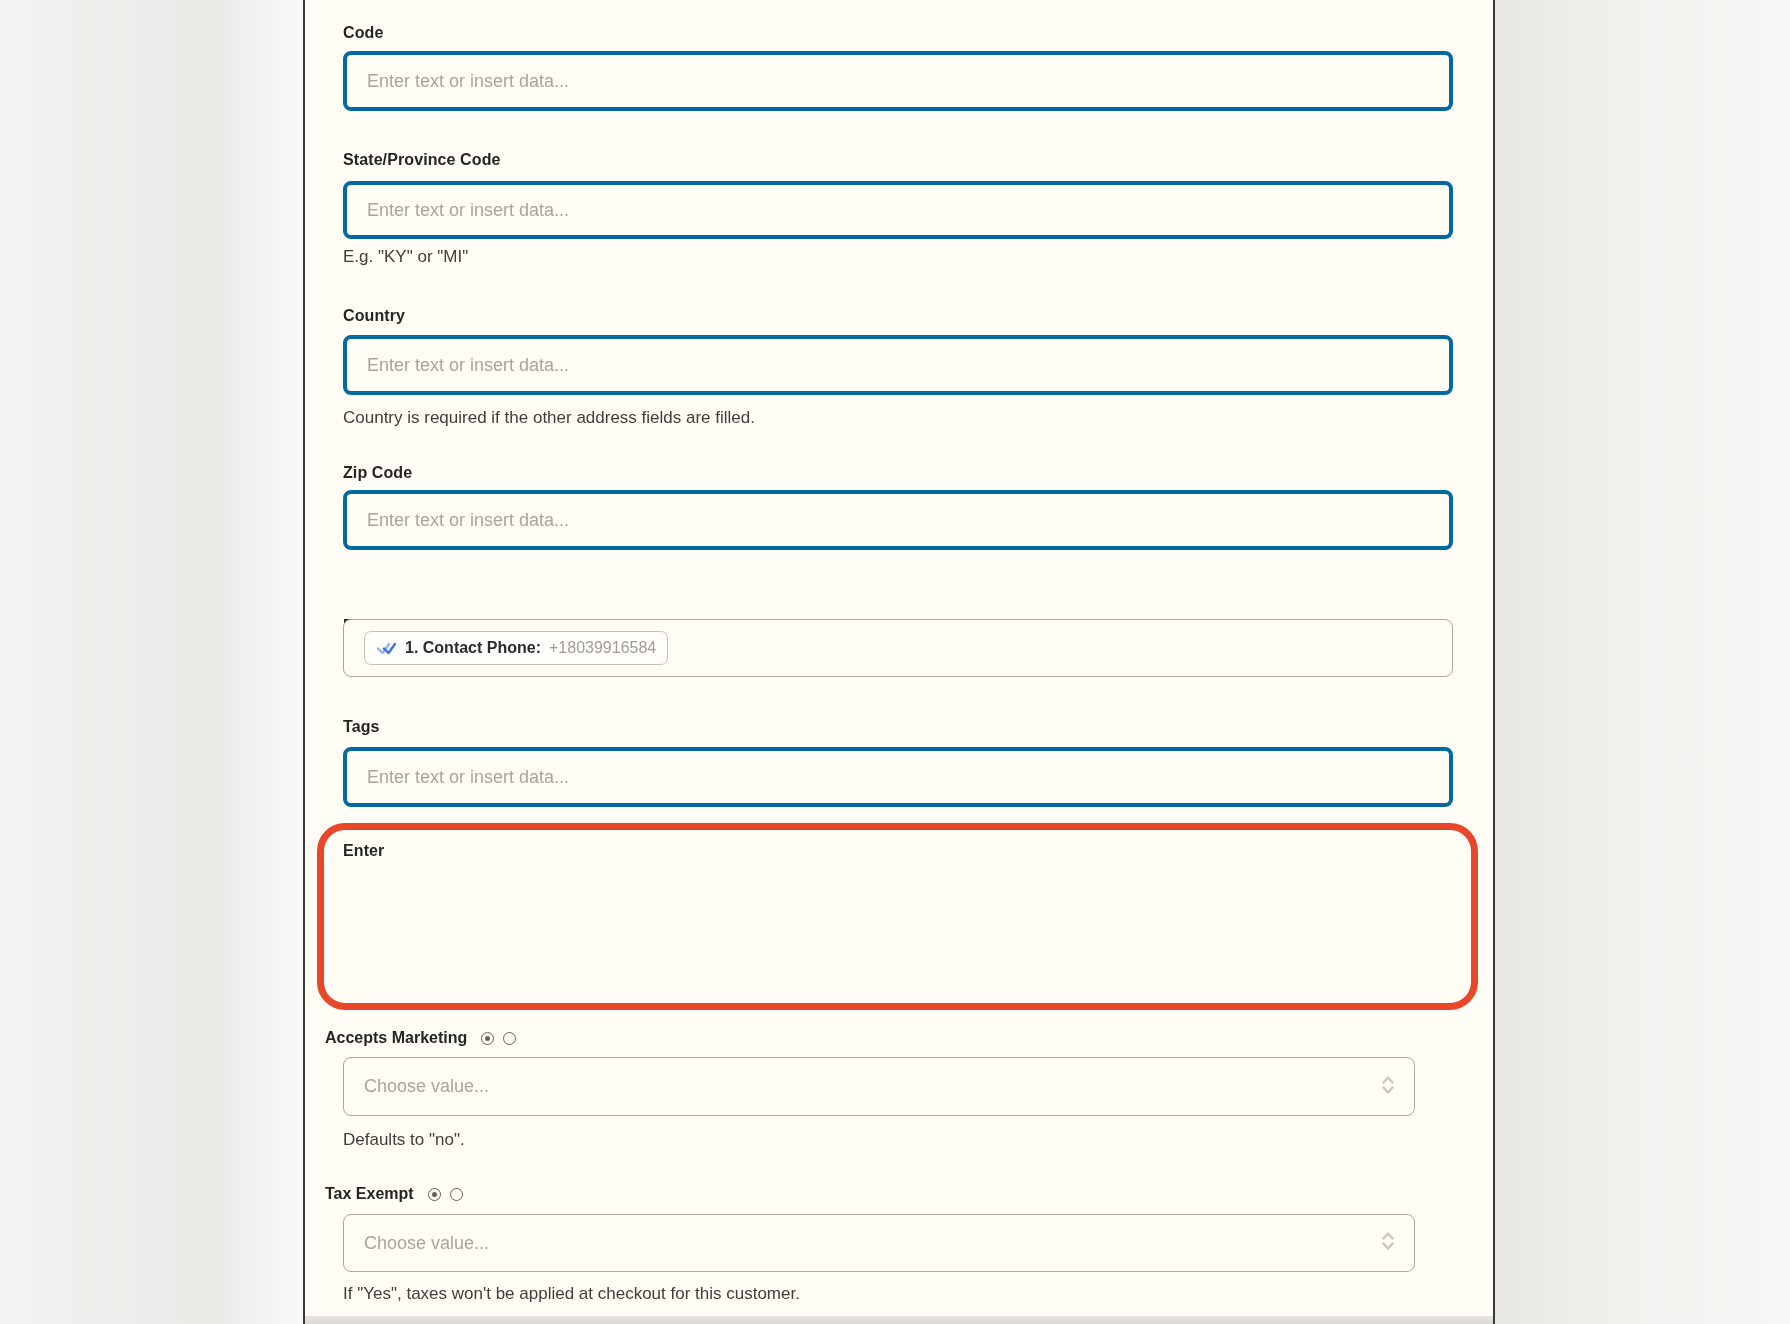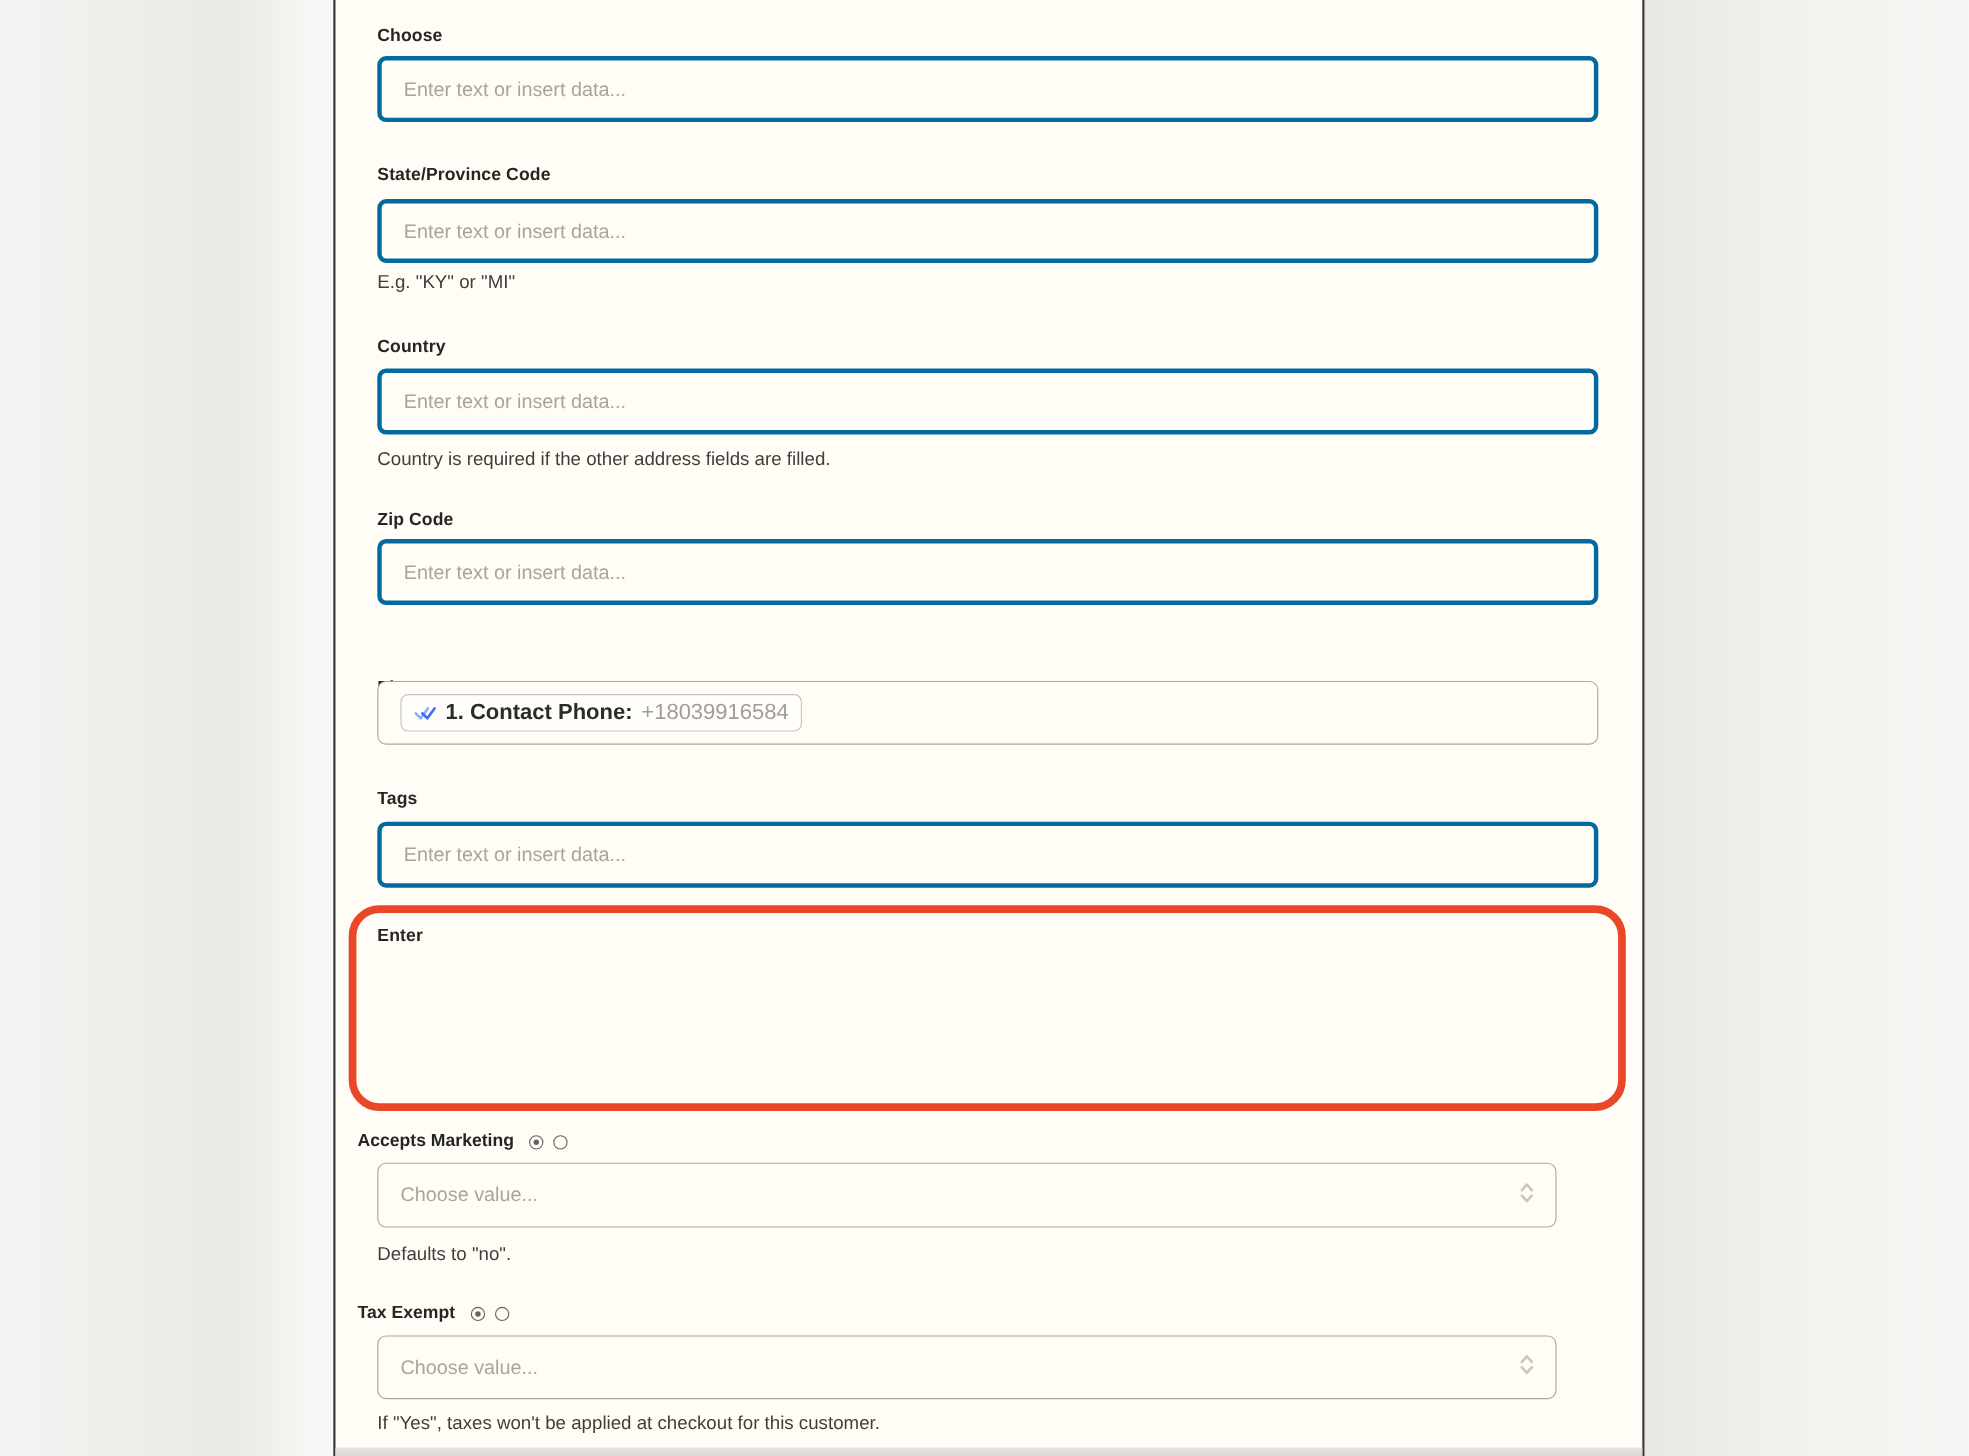--- a/index.html
+++ b/index.html
@@ -37,21 +37,21 @@
     position:absolute;left:38px;font-size:17px;color:#3f3e3b;line-height:20px;
   }
   .phone-box{
     position:absolute;left:38px;width:1110px;box-sizing:border-box;
     border:1px solid #a9a79f;border-radius:8px;background:#fffdf6;
     display:flex;align-items:center;padding:0 20px;
   }
   .pill{
     display:inline-flex;align-items:center;gap:8px;height:32px;
     border:1px solid #c6c4be;border-radius:7px;background:#fffefb;
-    padding:0 11px;font-size:20px;line-height:32px;cursor:default;
+    padding:0 11px;font-size:16px;line-height:32px;cursor:default;
   }
   .pill-prefix{font-weight:700;color:#2b2b29;white-space:nowrap;}
   .pill-value{color:#a09d97;white-space:nowrap;}
   .note-area{
     position:absolute;left:38px;width:1110px;box-sizing:border-box;
     border:1px solid #a9a79f;border-radius:8px;background:#fffdf6;
     font-family:"Liberation Sans","DejaVu Sans",sans-serif;
     font-size:18px;color:#1e1e1d;padding:17px 20px;resize:none;outline:none;
     line-height:24px;
   }
@@ -84,21 +84,21 @@
 </style>
 </head>
 <body>
 
 <div class="stage">
   <div class="bg-left"></div>
   <div class="bg-right"></div>
 
   <div class="panel">
 
-    <div class="field-label" style="top:23px;">Choose</div>
+    <div class="field-label" style="top:23px;">Code</div>
     <input class="tinput" style="top: 51px; height: 60px;" type="text" placeholder="Enter text or insert data...">
 
     <div class="field-label" style="top:150px;">State/Province Code</div>
     <input class="tinput" style="top: 181px; height: 58px;" type="text" placeholder="Enter text or insert data...">
     <div class="help" style="top:247px;">E.g. "KY" or "MI"</div>
 
     <div class="field-label" style="top:306px;">Country</div>
     <input class="tinput" style="top: 335px; height: 60px;" type="text" placeholder="Enter text or insert data...">
     <div class="help" style="top:408px;">Country is required if the other address fields are filled.</div>
 

